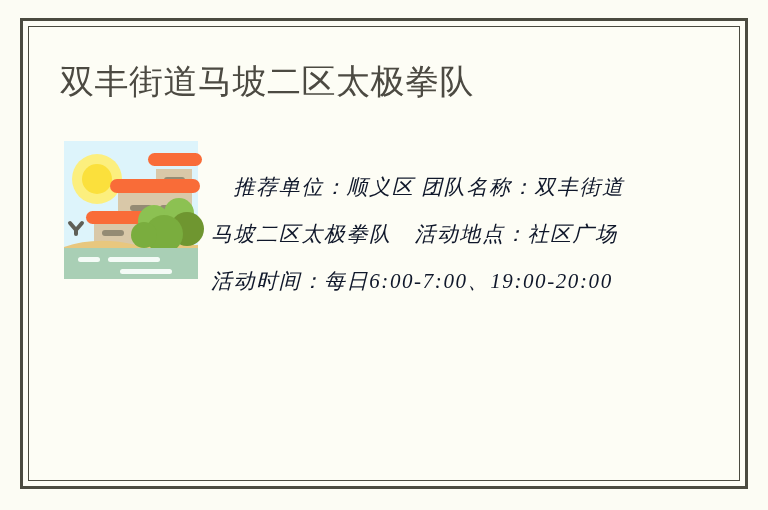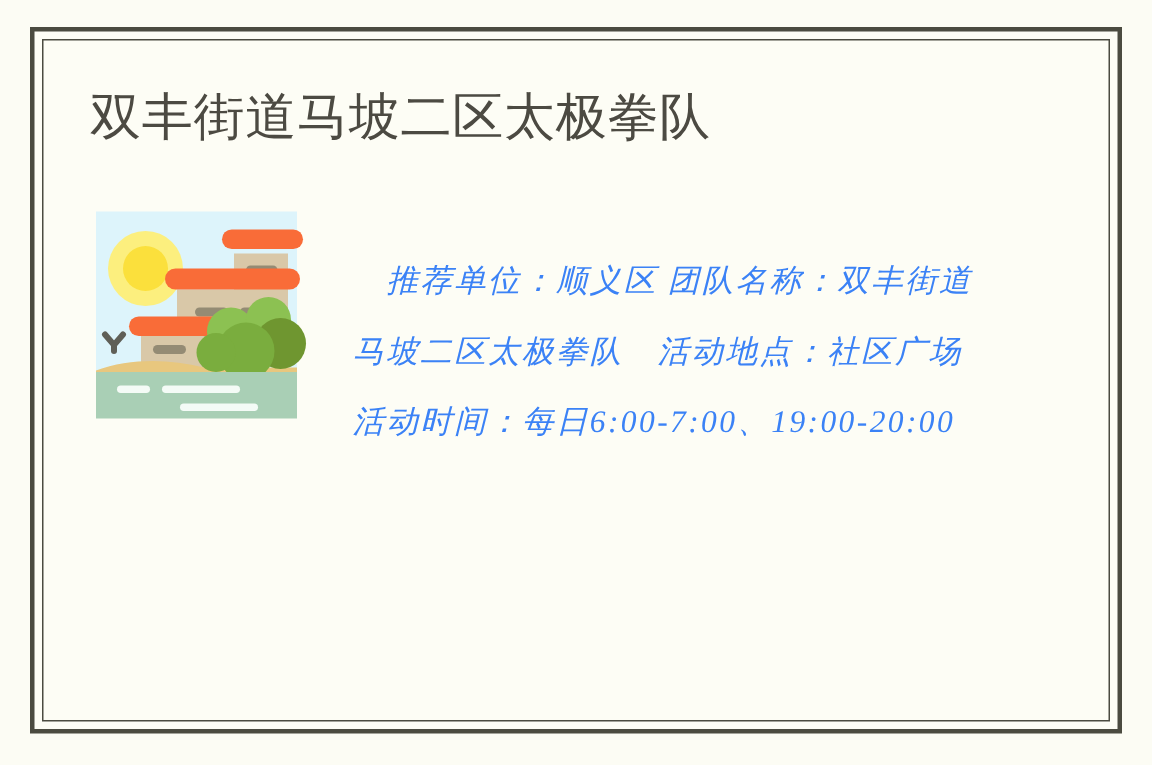--- a/index.html
+++ b/index.html
@@ -43,21 +43,21 @@
 
   
   #title {
     position: absolute;
     left: 37px;
     top: 38px;
     font-size: 34px;
     line-height: 44px;
     letter-spacing: 0.5px;
     color: #4c4a42;
-    font-family: Liberation Mono, monospace;
+    font-family: Liberation Sans, sans-serif;
     font-weight: 400;
     white-space: nowrap;
   }
 
   
   #content-row {
     position: absolute;
     left: 33px;
     top: 114px;
     right: 26px;
@@ -75,26 +75,26 @@
     overflow: hidden;
   }
   #thumb svg {
     display: block;
     width: 150px;
     height: 150px;
   }
 
   
   #body-text {
-    margin-left: 29px;
+    margin-left: 5px;
     flex: 1 1 auto;
     font-family: "Liberation Serif", "DejaVu Serif", serif;
     font-size: 21px;
     line-height: 47px;
-    color: #3b82f6;
+    color: #0f172a;
     letter-spacing: 1.6px;
     word-break: break-all;
     padding-top: 29px;
     max-width: 420px;
     font-style: italic;
   }
 </style>
 </head>
 <body>
 

